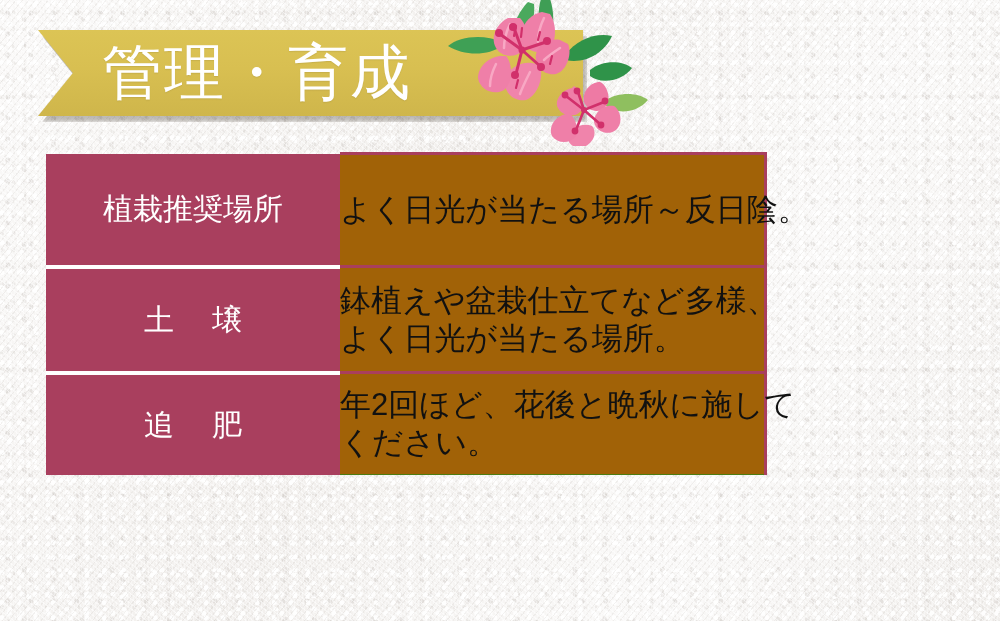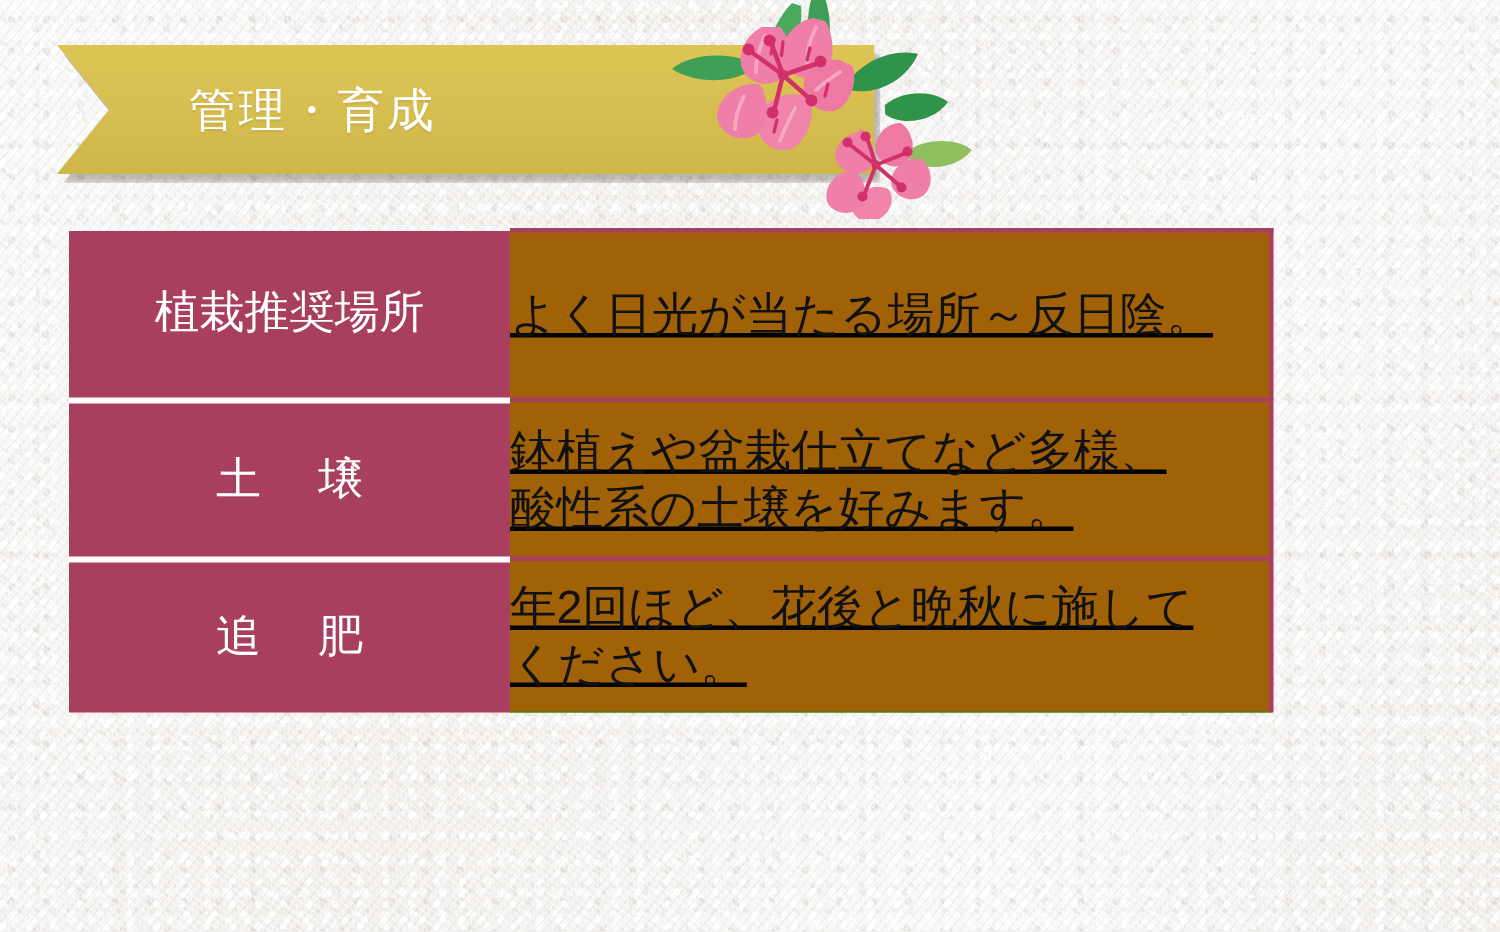--- a/index.html
+++ b/index.html
@@ -74,48 +74,47 @@
     top: 0;
     width: 100%;
     height: 100%;
     background: linear-gradient(180deg, #dcc455 0%, #d8bf51 45%, #cfb64b 100%);
     clip-path: polygon(0% 0%, 100% 0%, 100% 100%, 0% 100%, 6.4% 50%);
     display: flex;
     align-items: center;
   }
   .ribbon-title {
     color: #ffffff;
-    font-size: 31px;
+    font-size: 60px;
     font-weight: 500;
     letter-spacing: 2px;
-    margin-left: 88px;
+    margin-left: 64px;
     line-height: 1;
     white-space: nowrap;
     text-shadow: 0 1px 1px rgba(150,130,60,0.25);
   }
 
   
   .flowers {
     position: absolute;
     left: 424px;
     top: -6px;
     width: 230px;
     height: 152px;
     pointer-events: none;
   }
 
   
   .info-table {
     position: absolute;
     left: 46px;
     top: 152px;
-    width: 803px;
+    width: 721px;
     border-collapse: collapse;
     table-layout: fixed;
-    text-decoration: underline;
   }
   .info-table tr { }
   .info-table td {
     padding: 0;
     vertical-align: middle;
   }
   .cell-label {
     width: 294px;
     background: #a93f5e;
     color: #ffffff;
@@ -253,21 +252,21 @@
         <td class="cell-value">
           <span class="line">よく日光が当たる場所～反日陰。</span>
         </td>
       </tr>
       <tr class="row-3">
         <td class="cell-label">
           <span class="lbl" style="letter-spacing:38px;padding-left:38px;">土壌</span>
         </td>
         <td class="cell-value">
           <span class="line">鉢植えや盆栽仕立てなど多様、</span>
-          <span class="line">酸性系の土壌を好みます。</span>
+          <span class="line">よく日光が当たる場所。</span>
         </td>
       </tr>
       <tr class="row-4">
         <td class="cell-label">
           <span class="lbl" style="letter-spacing:38px;padding-left:38px;">追肥</span>
         </td>
         <td class="cell-value">
           <span class="line">年2回ほど、花後と晩秋に施して</span>
           <span class="line">ください。</span>
         </td>

